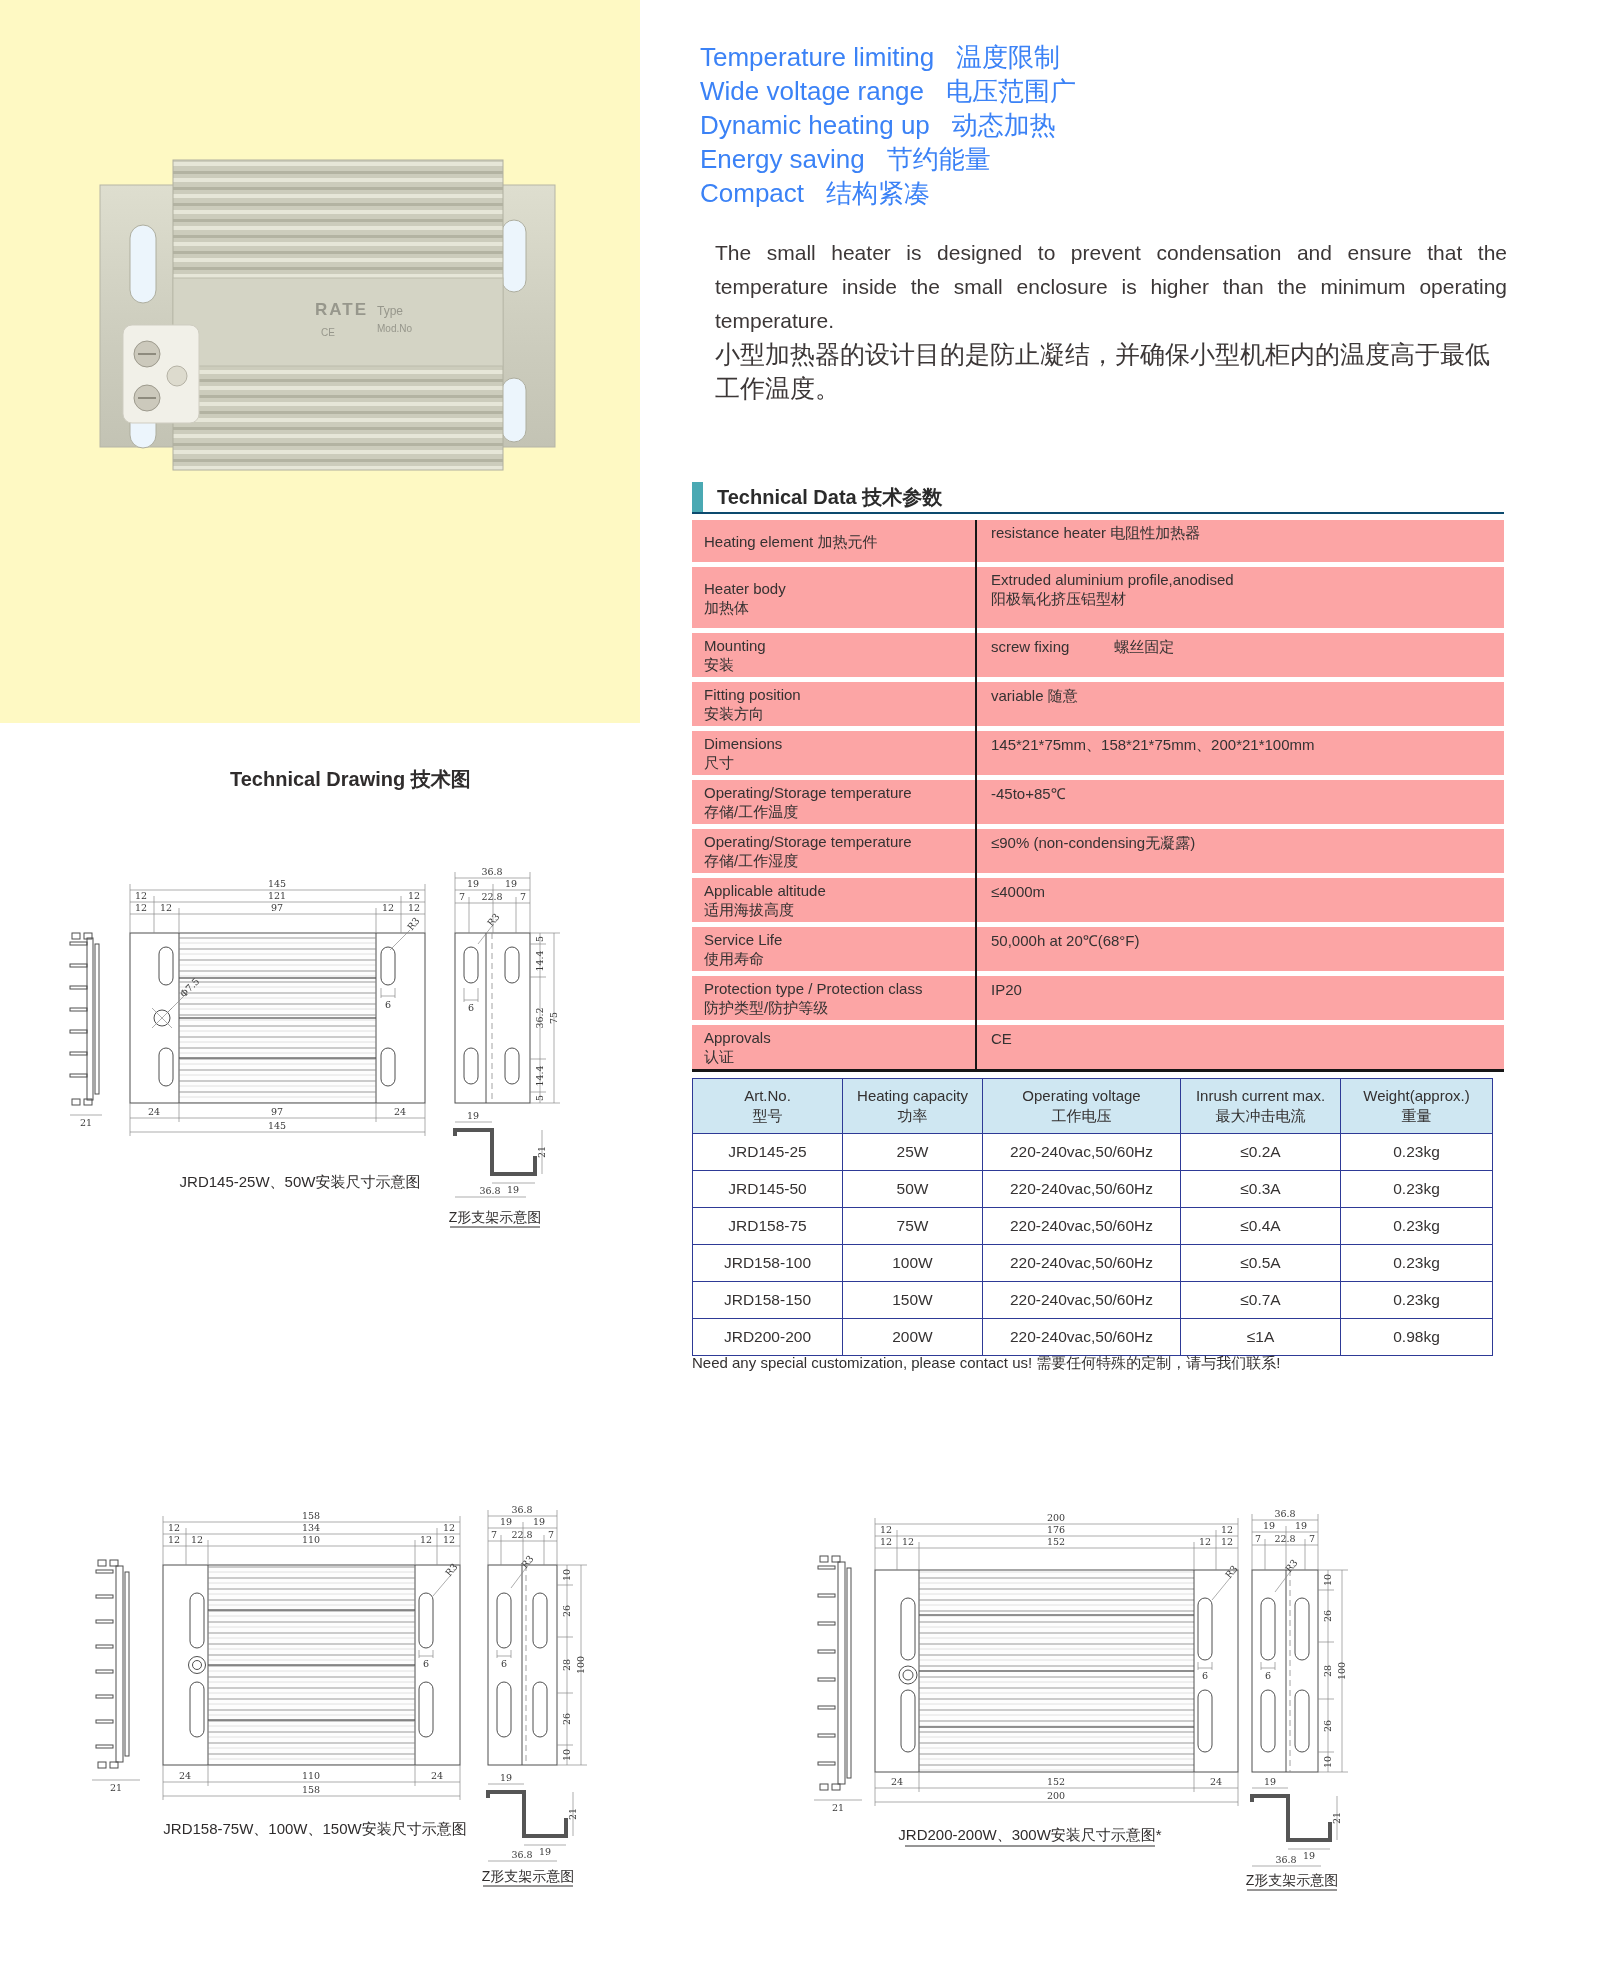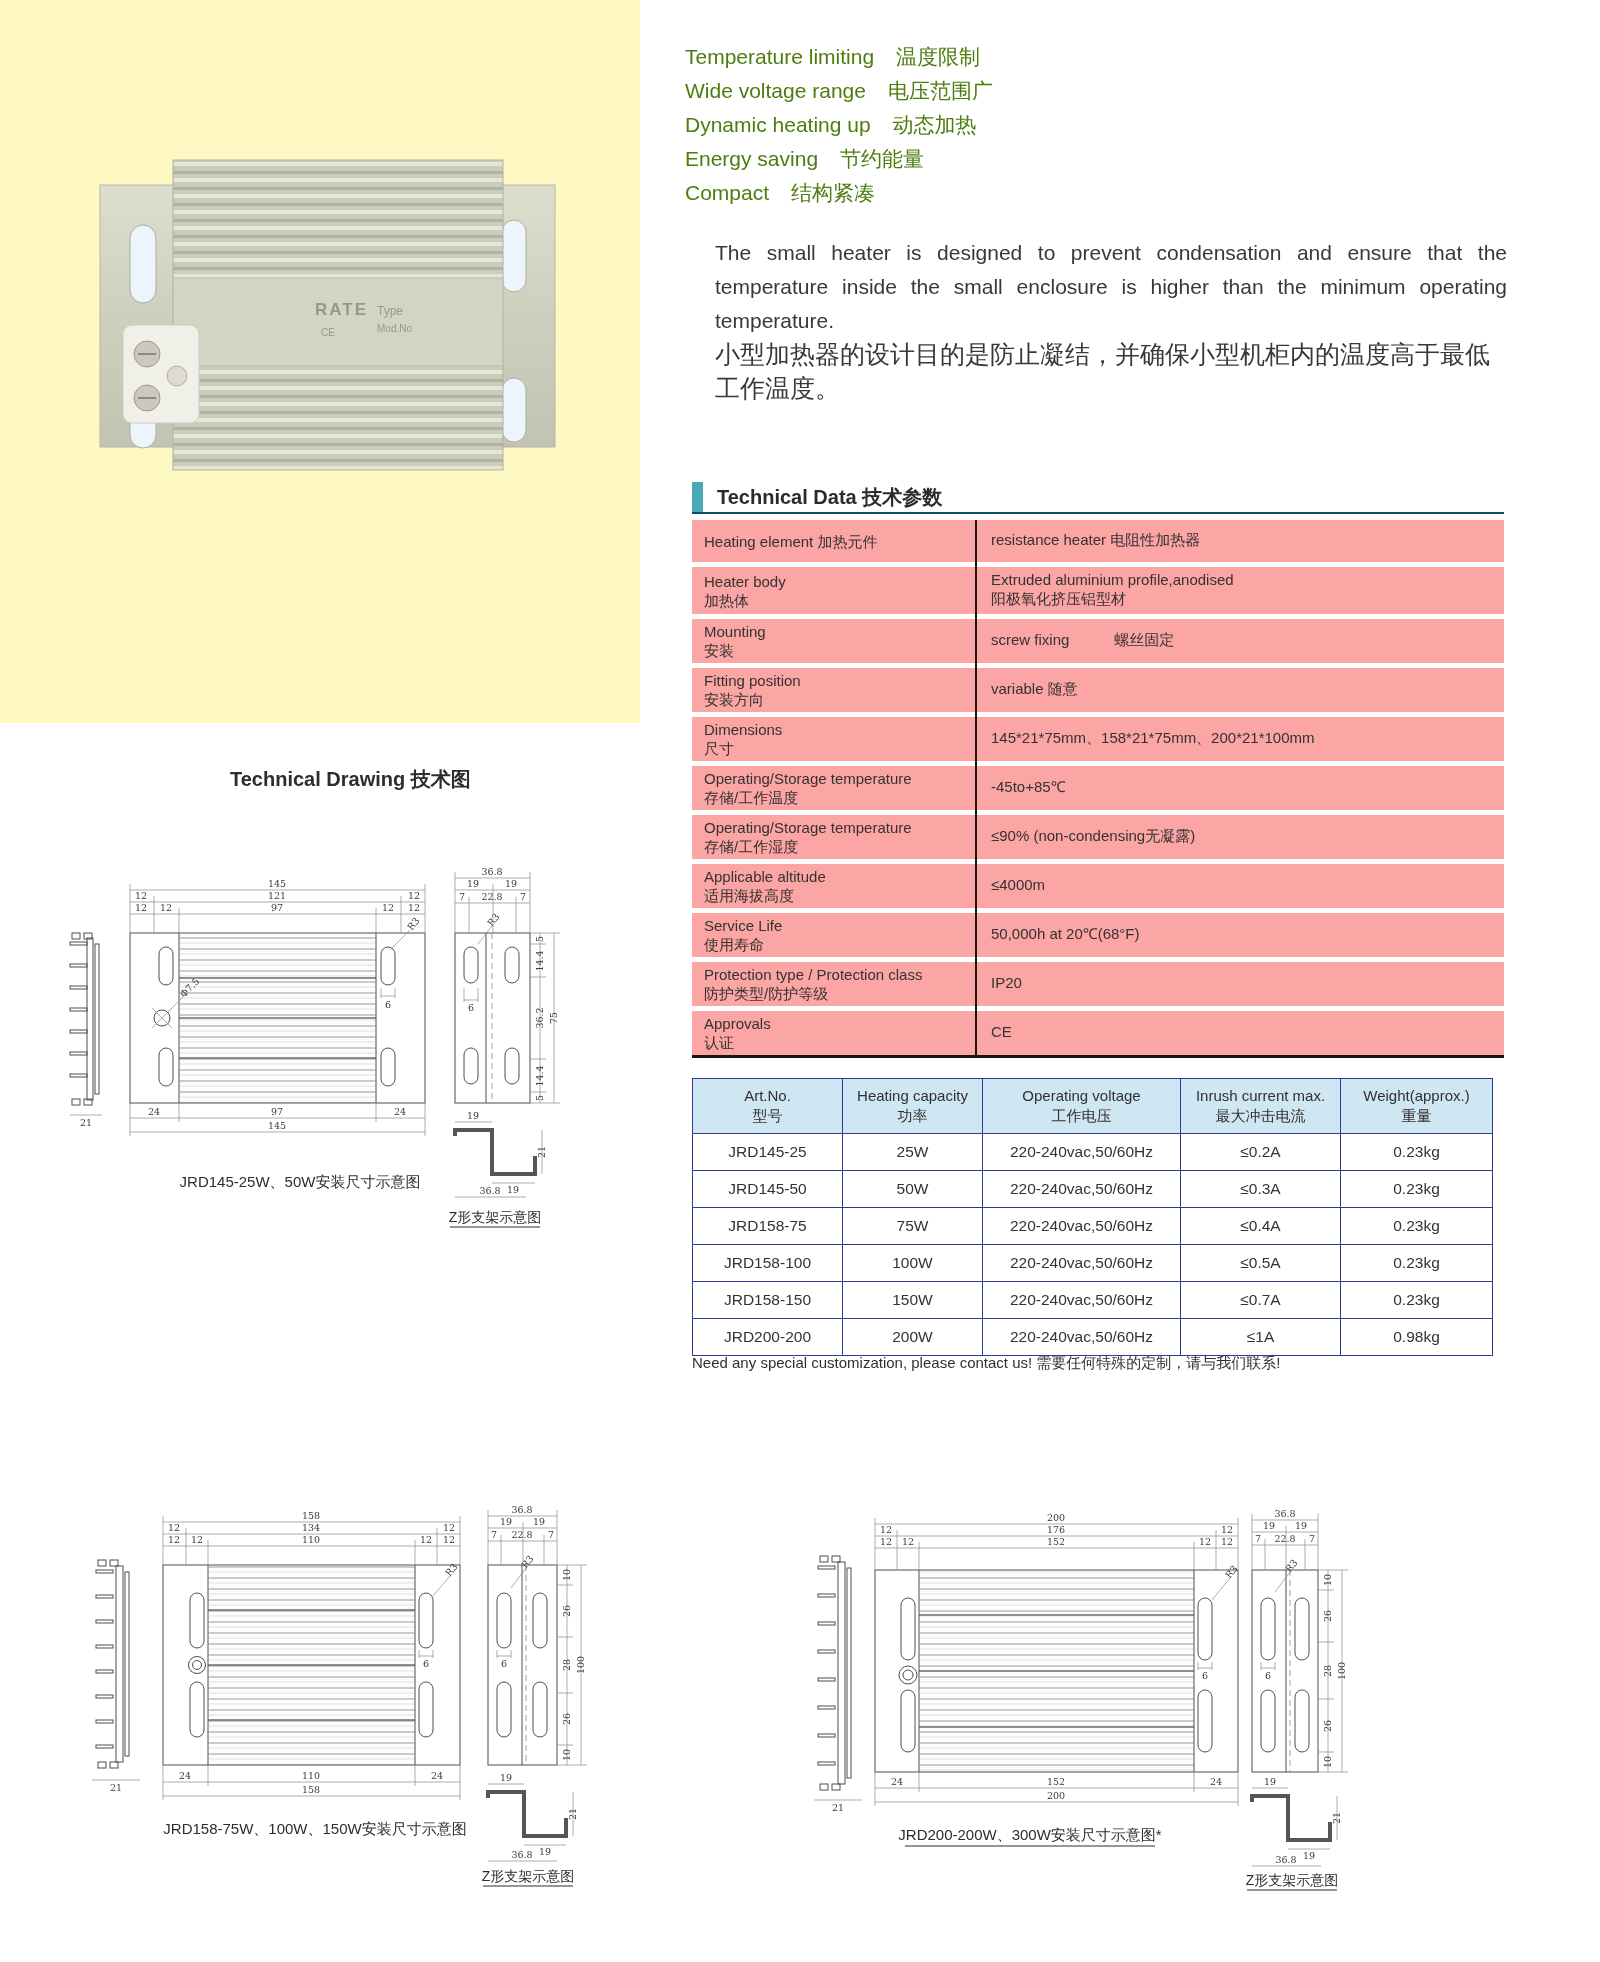--- a/index.html
+++ b/index.html
@@ -4,38 +4,38 @@
 <style>
   html,body{margin:0;padding:0;background:#ffffff;}
   #canvas{position:relative;width:1600px;height:1962px;background:#ffffff;overflow:hidden;
           font-family:"Liberation Sans", sans-serif;color:#3c3939;}
   .abs{position:absolute;}
 
   
   #hero{left:0;top:0;width:640px;height:723px;background:#fef9c3;}
 
   
-  #features{left:685px;top:40px;font-size:21px;line-height:34px;color:#4d7c0f;}
+  #features{left:700px;top:40px;font-size:26px;line-height:34px;color:#3b82f6;}
   .feat .cn{margin-left:22px;}
 
   
   #desc{left:715px;top:236px;width:792px;font-size:21px;line-height:34px;color:#3c3737;}
   #desc .en{text-align:justify;}
   #desc .cn{font-size:25px;font-family:Liberation Serif, serif;}
 
   
   #techsec{left:692px;top:482px;width:812px;}
   .sechead{display:flex;align-items:center;border-bottom:2px solid #0c4a6e;padding-bottom:0;}
   .tealbar{width:11px;height:30px;background:#4aa9b3;}
   .sectitle{font-size:20px;font-weight:bold;color:#2b2b2b;margin-left:14px;}
   #ttable{position:relative;margin-top:6px;}
   #ttable::after{content:"";position:absolute;left:283px;top:0;bottom:3px;width:2px;background:#161616;}
   .trow{display:flex;background:#fca5a5;margin-bottom:5px;min-height:42px;}
   .tlab{width:283px;padding:3px 6px 3px 12px;font-size:15px;line-height:19px;display:flex;flex-direction:column;justify-content:center;box-sizing:border-box;color:#353232;}
-  .tval{flex:1;padding:3px 6px 6px 16px;font-size:15px;line-height:19px;display:flex;flex-direction:column;justify-content:center;color:#353232;}
+  .tval{flex:1;padding:3px 6px 20px 16px;font-size:15px;line-height:19px;display:flex;flex-direction:column;justify-content:center;color:#353232;}
   .tbot{height:3px;background:#161616;}
 
   
   #ptable{left:692px;top:1078px;}
   table.prod{border-collapse:collapse;table-layout:fixed;width:800px;background:#ffffff;}
   table.prod th, table.prod td{border:1.6px solid #2e3a96;text-align:center;font-weight:normal;margin-left:7px;}
   table.prod th{background:#cfe7f2;font-size:15px;line-height:20px;height:52px;color:#333030;}
   table.prod td{font-size:15.5px;height:34px;color:#353232;}
   #note{left:692px;top:1354px;width:800px;font-size:15px;color:#333030;}
 

